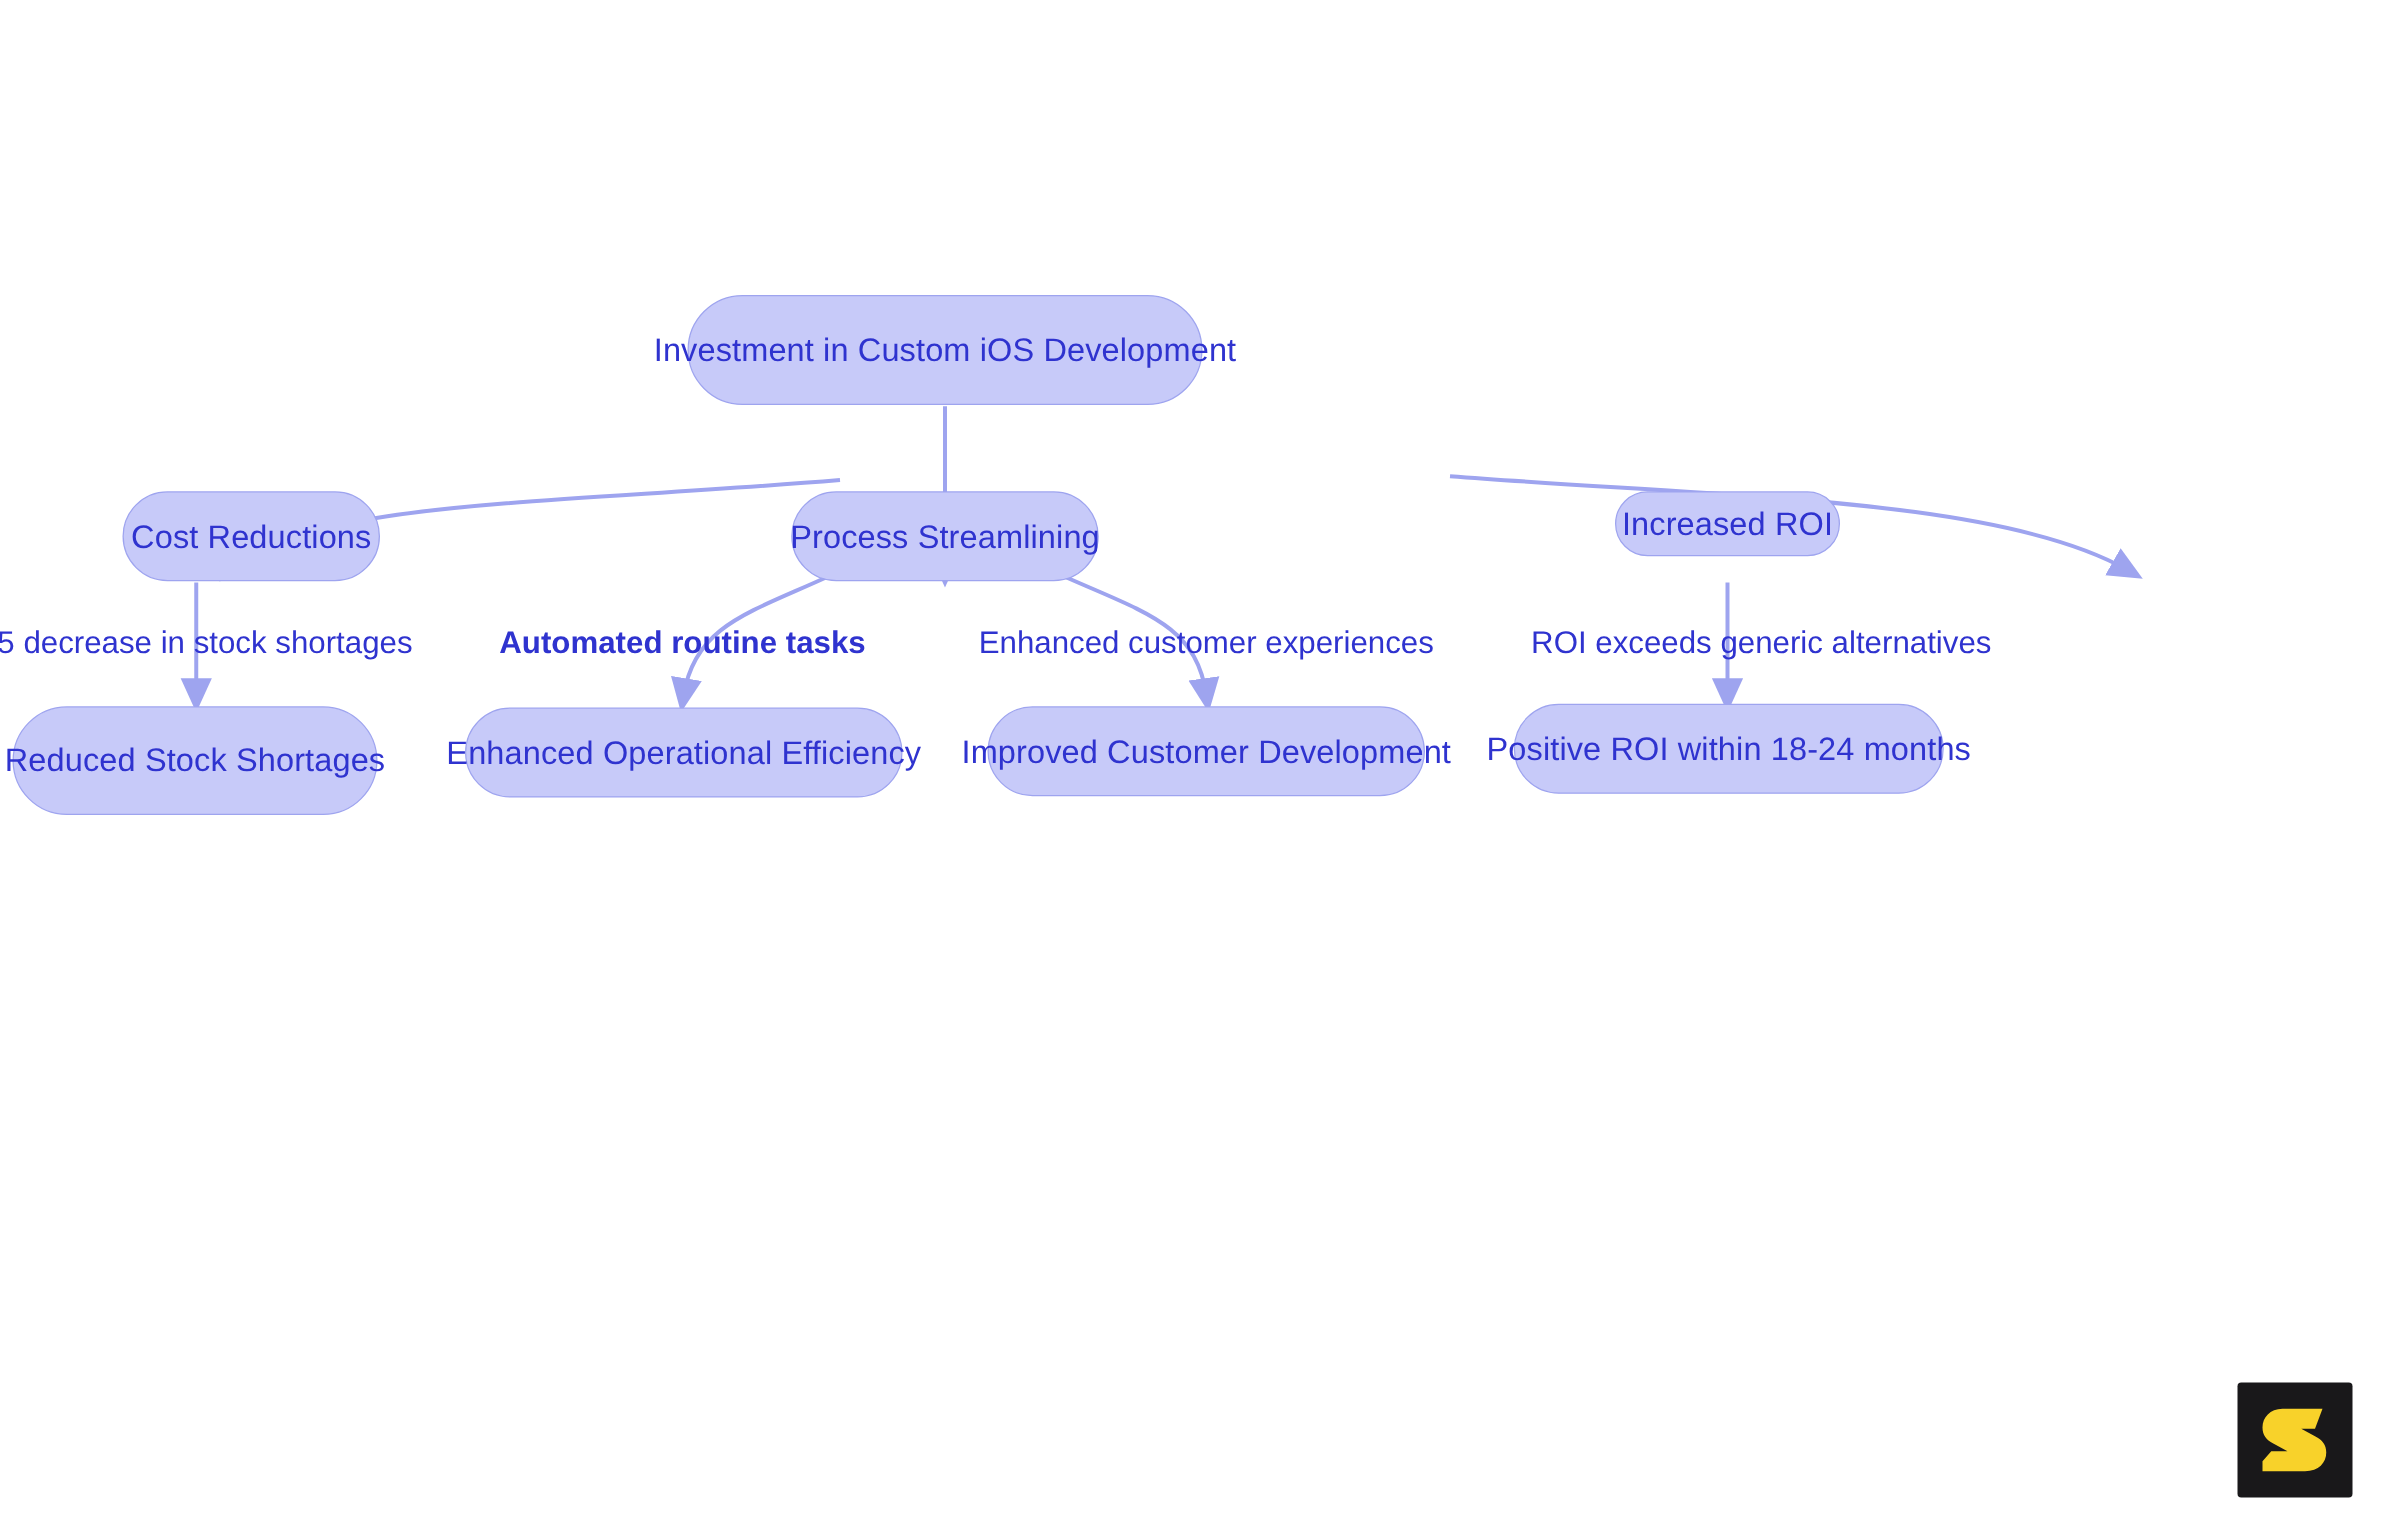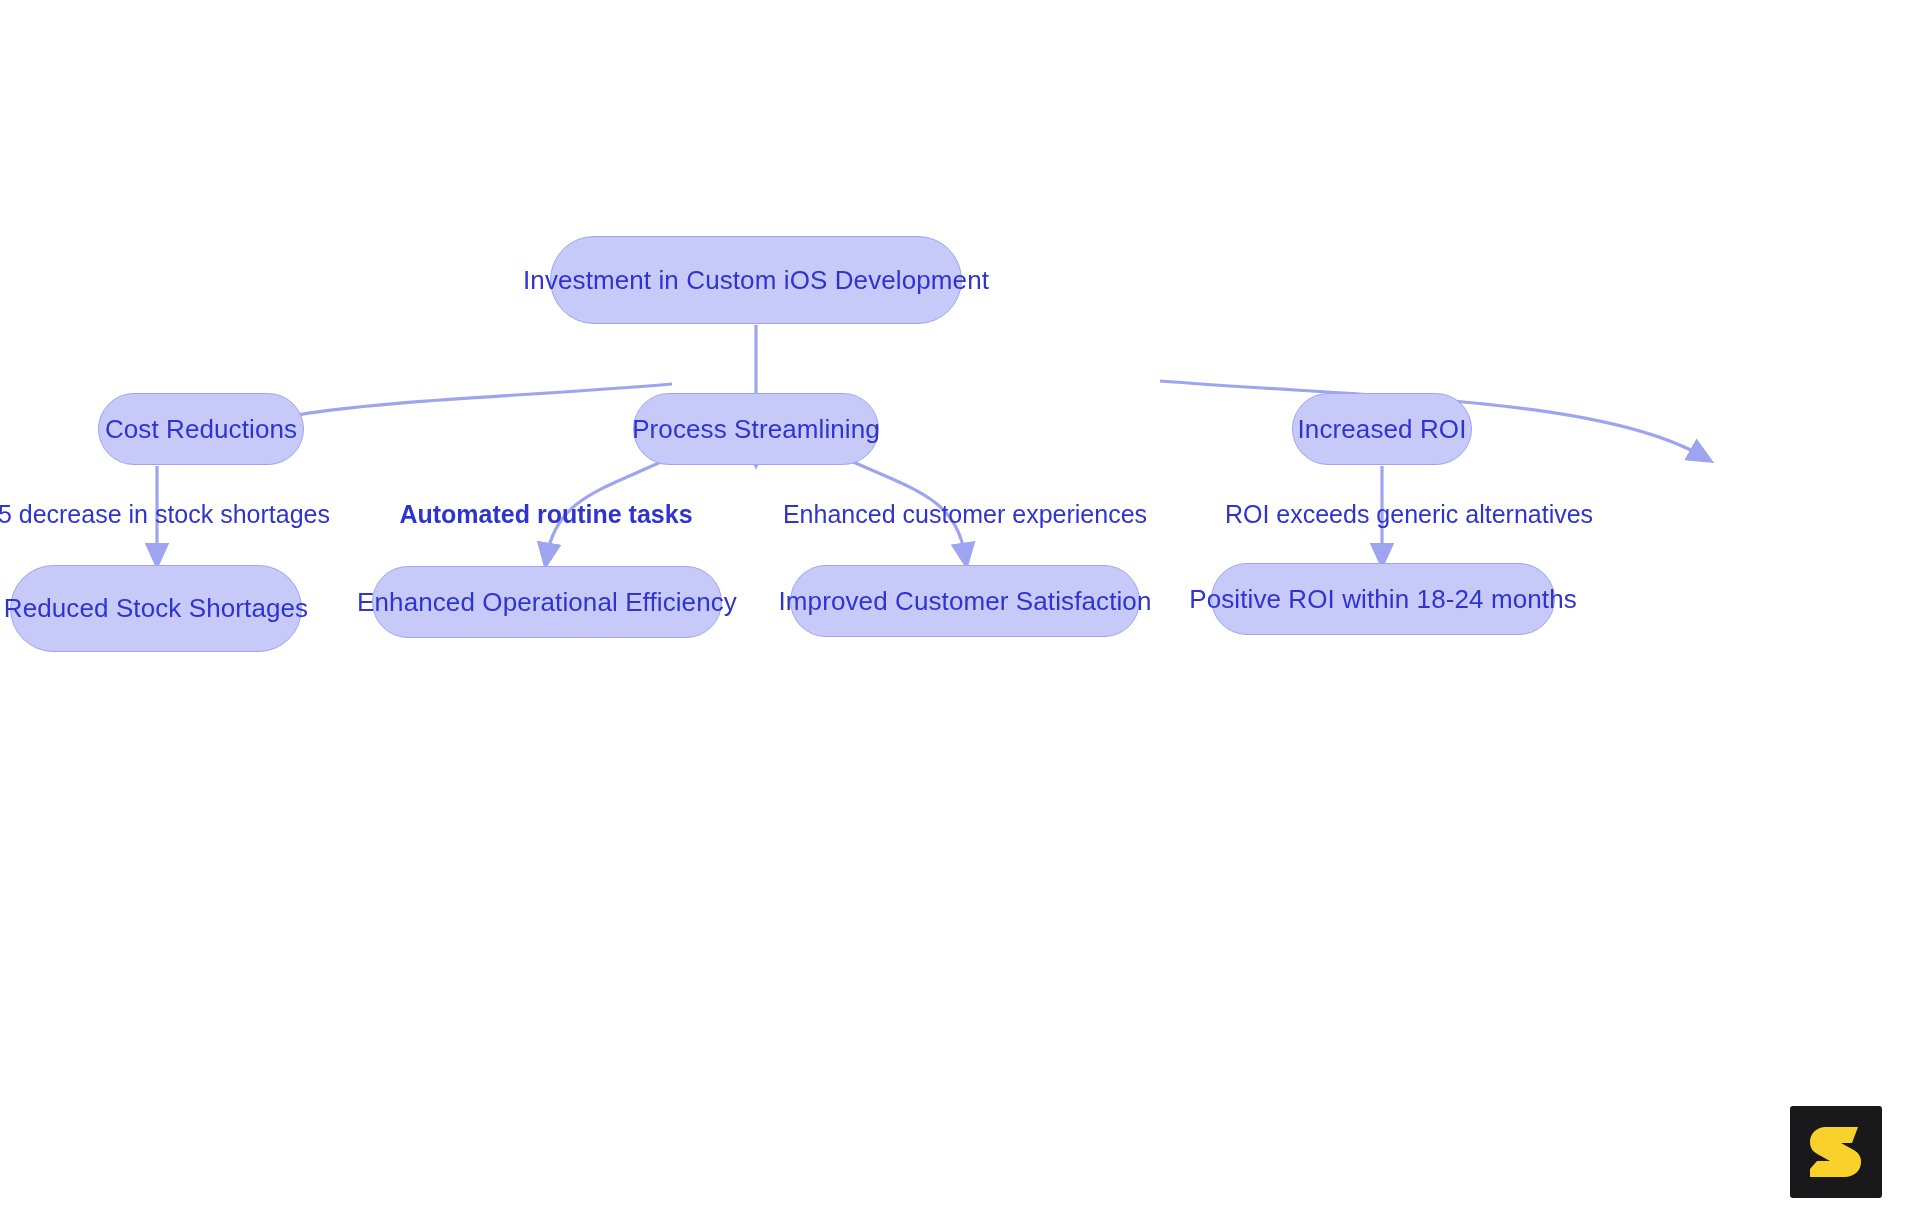--- a/index.html
+++ b/index.html
@@ -100,34 +100,34 @@
   </div>
 
   <div class="node" style="left:54px; top:393px; width:206px; height:72px;margin-left:44px;">
     <span>Cost Reductions</span>
   </div>
 
   <div class="node" style="left:633px; top:393px; width:246px; height:72px;justify-content:center;">
     <span>Process Streamlining</span>
   </div>
 
-  <div class="node" style="left:1292px; top:393px; width:180px; height:72px;">
+  <div class="node" style="left:1292px; top:393px; width:180px; height:52px;">
     <span>Increased ROI</span>
   </div>
 
   <div class="node" style="left:10px; top:565px; width:292px; height:87px;">
     <span>Reduced Stock Shortages</span>
   </div>
 
   <div class="node" style="left:372px; top:566px; width:350px; height:72px;">
     <span>Enhanced Operational Efficiency</span>
   </div>
 
   <div class="node" style="left:790px; top:565px; width:350px; height:72px;">
-    <span>Improved Customer Satisfaction</span>
+    <span>Improved Customer Development</span>
   </div>
 
   <div class="node" style="left:1211px; top:563px; width:344px; height:72px;">
     <span>Positive ROI within 18-24 months</span>
   </div>
 
   <div class="edge-label" style="left:157px; top:500px;">25 decrease in stock shortages</div>
 
   <div class="edge-label" style="left:546px; top:500px;font-weight:bold;">Automated routine tasks</div>
 

